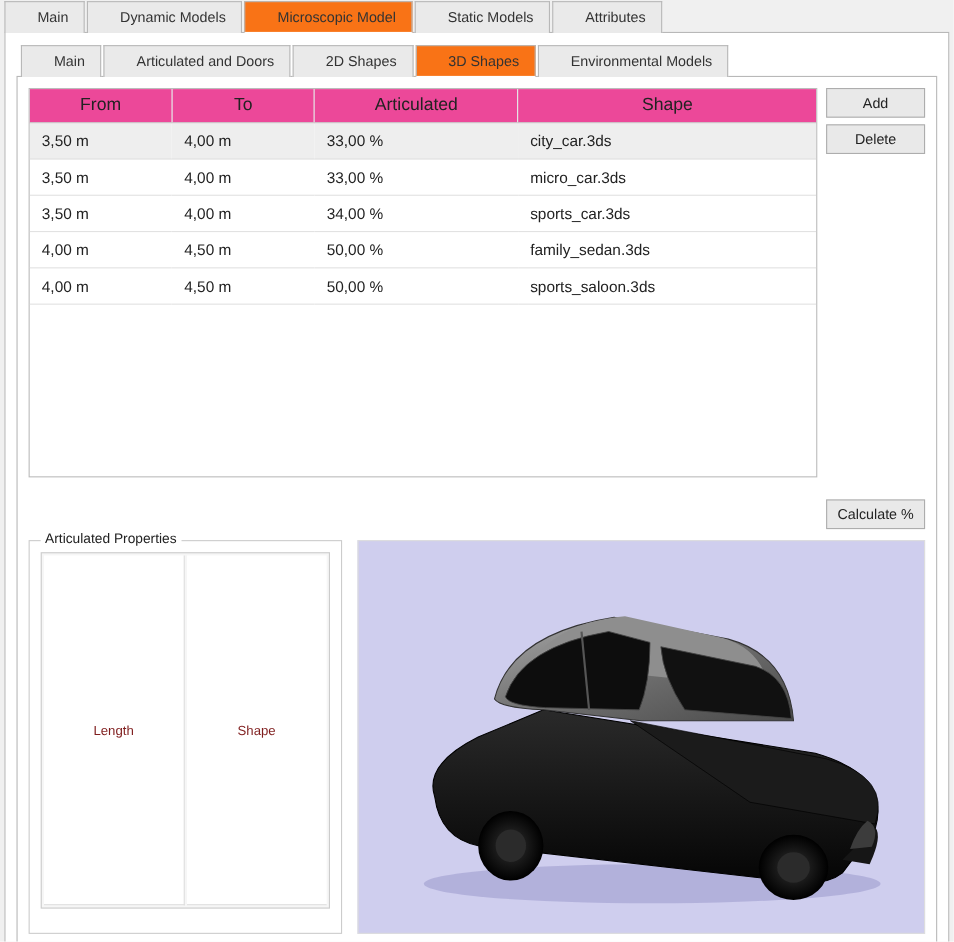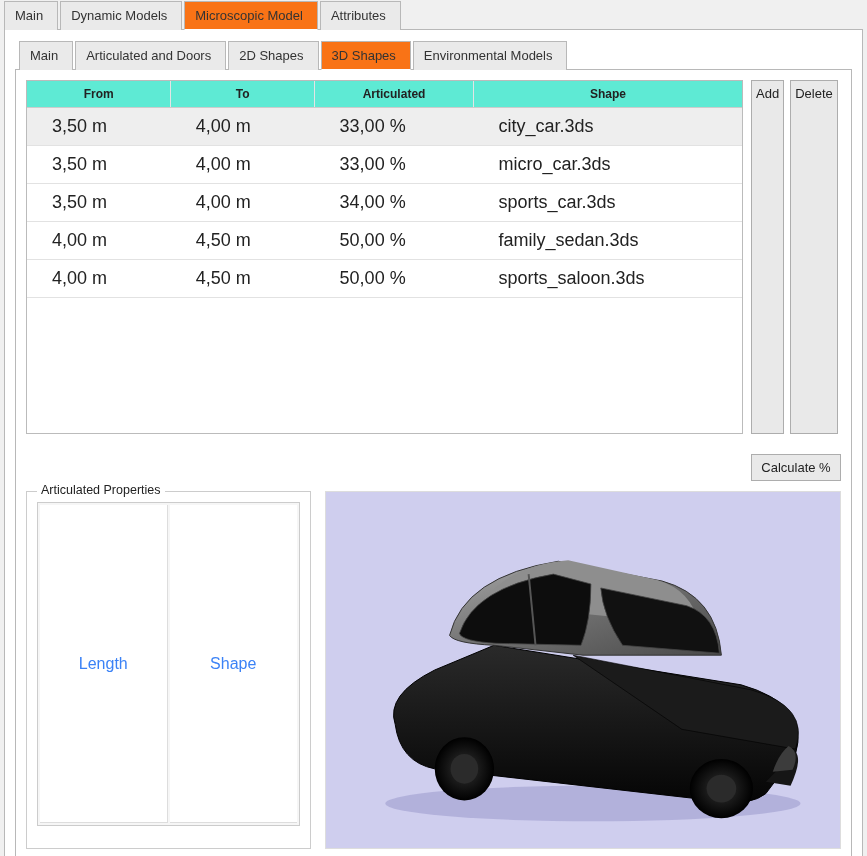--- a/index.html
+++ b/index.html
@@ -16,21 +16,21 @@
   .outer {
     padding: 0;
   }
   .tabstrip {
     display: flex;
     padding-left: 4px;
     position: relative;
     z-index: 2;
   }
   .tab {
-    padding: 6px 14px 6px 10px;
+    padding: 6px 14px 6px 29px;
     border: 1px solid #b8b8b8;
     border-bottom: none;
     background: #eaeaea;
     margin-right: 2px;
     color: #333;
     cursor: pointer;
     position: relative;
     top: 1px;
   }
   .tab.active {
@@ -79,40 +79,40 @@
     border: 1px solid #bbb;
     height: 354px;
     overflow: hidden;
     background: #fff;
   }
   table.data {
     width: 100%;
     border-collapse: collapse;
   }
   table.data th {
-    background: #5eead4;
+    background: #ec4899;
     border-bottom: 1px solid #ccc;
     border-right: 1px solid #e4e4e4;
-    font-weight: 700;
+    font-weight: 400;
     padding: 6px 8px;
-    font-size: 12px;
+    font-size: 16px;
   }
   table.data th:last-child { border-right: none; }
   table.data td {
-    padding: 8px 25px;
+    padding: 8px 11px;
     border-bottom: 1px solid #e2e2e2;
-    font-size: 18px;
+    font-size: 14px;
     margin-top: 12px;
   }
   tbody tr.selected {
     background: #eeeeee;
   }
   .side-buttons {
     display: flex;
-    flex-direction: row;
+    flex-direction: column;
     gap: 6px;
     width: 90px;
   }
   .btn {
     border: 1px solid #adadad;
     background: #e9e9e9;
     padding: 5px 4px;
     text-align: center;
     cursor: pointer;
     font-size: 13px;
@@ -147,25 +147,25 @@
   .inner-table {
     width: 100%;
     height: 324px;
     border: 1px solid #ccc;
     background: #f6f6f6;
   }
   .inner-table th {
     width: 50%;
     padding: 10px 6px;
     font-weight: 400;
-    color: #3b82f6;
+    color: #7f1d1d;
     border-right: 1px solid #ddd;
     border-bottom: 1px solid #ddd;
     background: #fff;
-    font-size: 16px;
+    font-size: 12px;
   }
   .inner-table th:last-child { border-right: none; }
   .preview {
     flex: 1;
     background: #cfceee;
     border: 1px solid #ddd;
     position: relative;
     overflow: hidden;
     display: flex;
     align-items: center;
@@ -175,20 +175,21 @@
 </style>
 </head>
 <body>
 
 <div class="outer">
 
   <div class="tabstrip" id="top-tabs">
       <div class="tab">Main</div>
       <div class="tab">Dynamic Models</div>
       <div class="tab active">Microscopic Model</div>
+      <div class="tab">Static Models</div>
       <div class="tab">Attributes</div>
     </div>
 
   <div class="tab-panel">
 
     <div class="tabstrip" id="sub-tabs" style="padding-left:4px;">
         <div class="tab">Main</div>
         <div class="tab">Articulated and Doors</div>
         <div class="tab">2D Shapes</div>
         <div class="tab active">3D Shapes</div>

